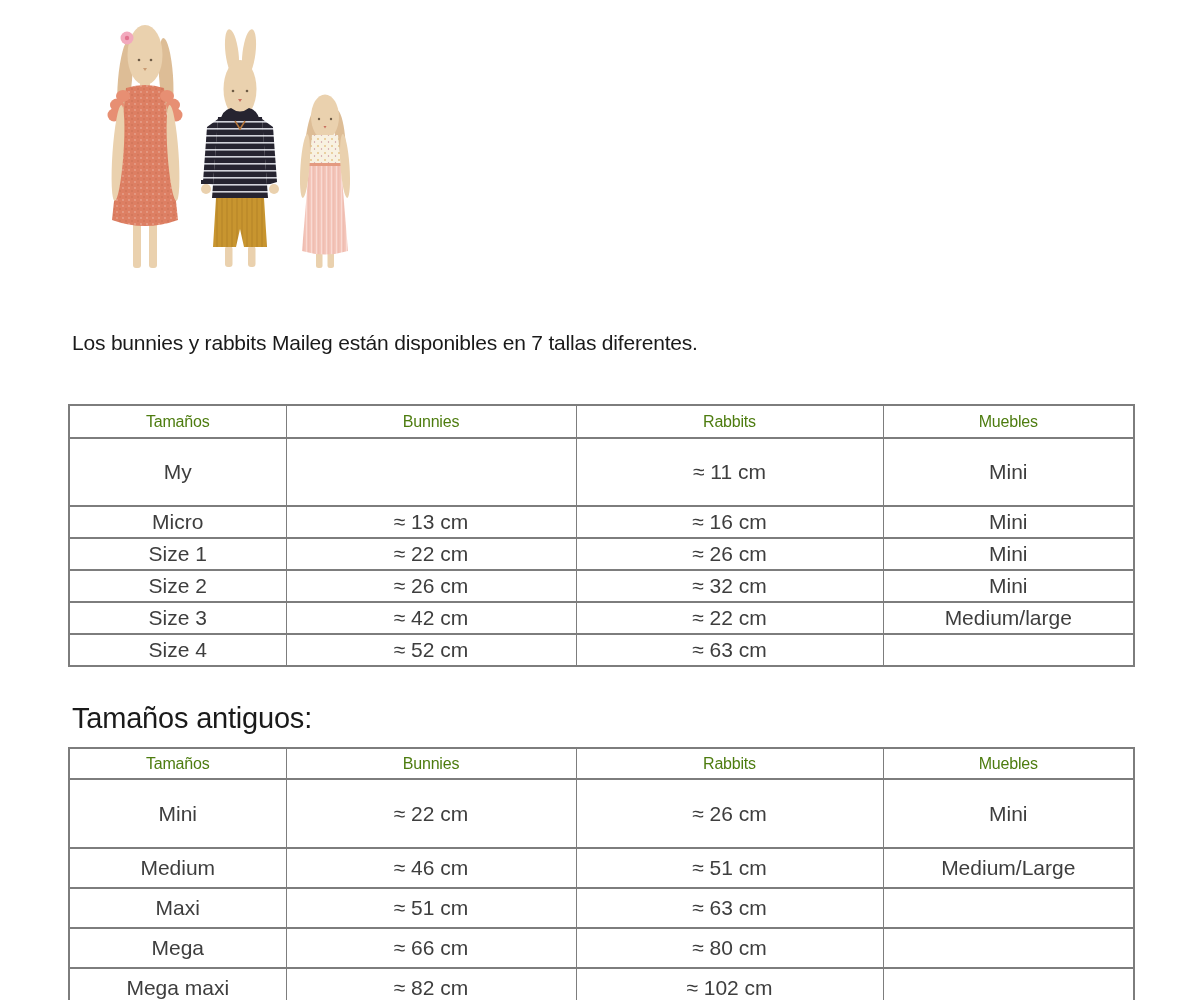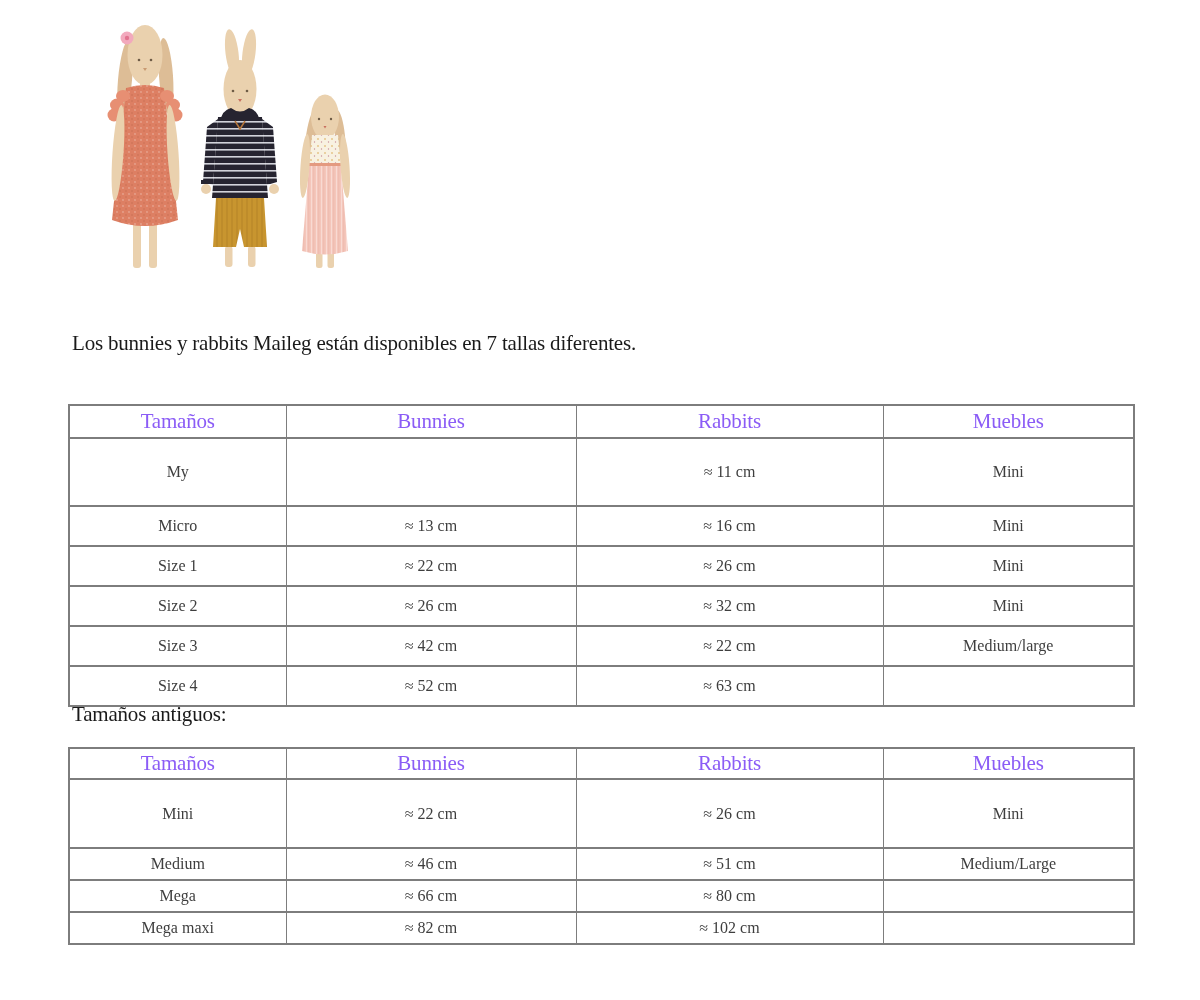--- a/index.html
+++ b/index.html
@@ -8,59 +8,59 @@
     --flower:#f2a9bd; --navy:#2a2733; --stripe:#d2d3da; --shorts:#c7942f;
     --bodice:#f8f1e1; --skirt:#f4c6bb;
   }
   html,body{margin:0;padding:0;}
   body{
     font-family:"Liberation Sans", sans-serif;
     background:var(--background);
   }
   .canvas{
     position:relative; width:1200px; height:1000px;
-    background:var(--background); overflow:hidden;font-family:Liberation Serif, serif;
+    background:var(--background); overflow:hidden;
   }
   .dolls{position:absolute; left:85px; top:18px;}
   .intro{
     position:absolute; left:72px; top:328px;
     font-size:21px; line-height:30px; color:var(--text);
     letter-spacing:-0.2px; white-space:nowrap;
   }
   .old-label{
     position:absolute; left:72px; top:702px;
-    font-size:21px; color:var(--text); letter-spacing:-0.2px;
+    font-size:29px; color:var(--text); letter-spacing:-0.2px;
   }
   table.size-table{
     position:absolute; left:68px;
     border-collapse:collapse; table-layout:fixed;
     border:2px solid var(--border);
     background:var(--background);
   }
   table.size-table th, table.size-table td{
     border-top:2px solid var(--border);
     border-bottom:2px solid var(--border);
     border-left:1px solid var(--border);
     border-right:1px solid var(--border);
     text-align:center; vertical-align:middle;
     padding:0; overflow:hidden;
   }
   table.size-table th{
-    font-size:21px; font-weight:400; color:#8b5cf6; letter-spacing:-0.2px;
+    font-size:16px; font-weight:400; color:#4d7c0f; letter-spacing:-0.2px;
   }
   table.size-table td{
-    font-size:16px; color:var(--cell-text);margin-left:12px;
+    font-size:21px; color:var(--cell-text);margin-left:12px;
   }
   .t1{top:404px;}
   .t2{top:747px;}
   .t1 thead tr{height:33px;}
-  .t1 tbody tr{height:40px;}
+  .t1 tbody tr{height:32px;}
   .t1 tbody tr.tall{height:68px;}
   .t2 thead tr{height:31px;}
-  .t2 tbody tr{height:32px;}
+  .t2 tbody tr{height:40px;}
   .t2 tbody tr.tall{height:69px;}
 </style>
 </head>
 <body>
 
 <div class="canvas">
 
   <svg class="dolls" width="280" height="252" viewBox="0 0 280 252" xmlns="http://www.w3.org/2000/svg">
     <defs>
       <pattern id="knit" width="6" height="6" patternUnits="userSpaceOnUse">
@@ -235,20 +235,26 @@
           <td>≈ 26 cm</td>
           <td>Mini</td>
         </tr>
         <tr>
           <td>Medium</td>
           <td>≈ 46 cm</td>
           <td>≈ 51 cm</td>
           <td>Medium/Large</td>
         </tr>
         <tr>
+          <td>Maxi</td>
+          <td>≈ 51 cm</td>
+          <td>≈ 63 cm</td>
+          <td></td>
+        </tr>
+        <tr>
           <td>Mega</td>
           <td>≈ 66 cm</td>
           <td>≈ 80 cm</td>
           <td></td>
         </tr>
         <tr>
           <td>Mega maxi</td>
           <td>≈ 82 cm</td>
           <td>≈ 102 cm</td>
           <td></td>

